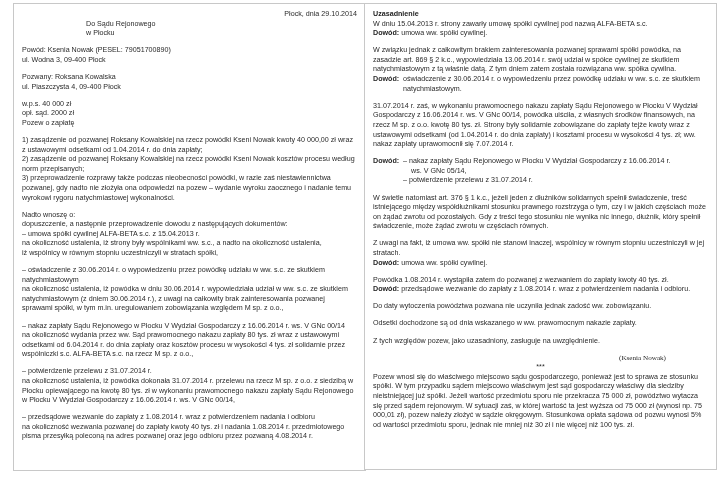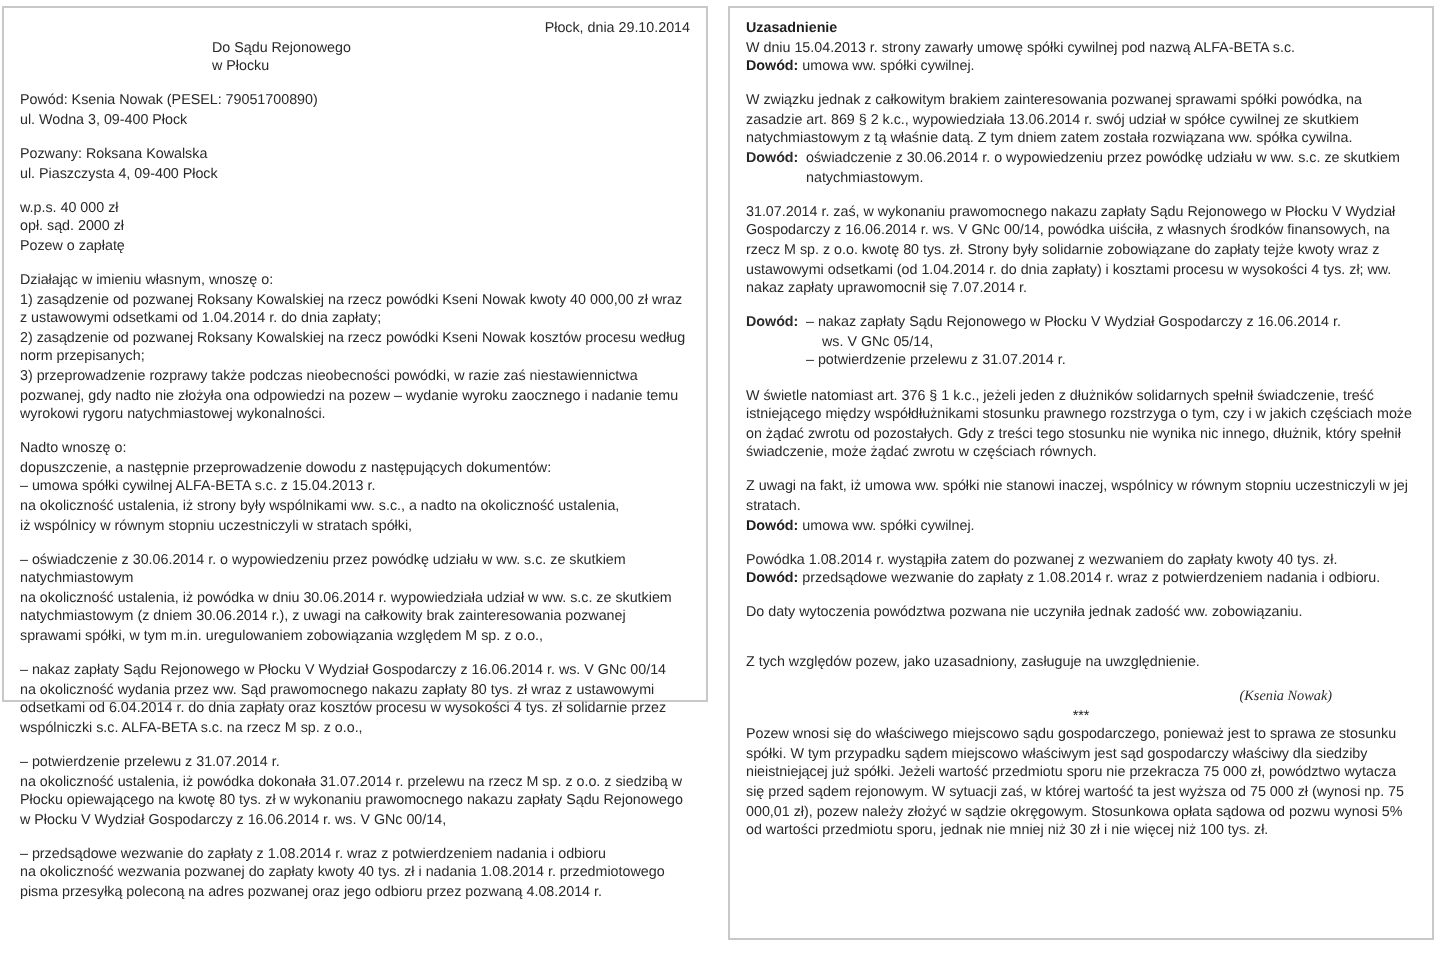--- a/index.html
+++ b/index.html
@@ -1,31 +1,31 @@
 <!DOCTYPE html>
 <html><head>
 <meta charset="utf-8">
 <style>
   html, body { margin:0; padding:0; background:#ffffff; }
   body { width:720px; height:482px; position:relative; overflow:hidden;
          font-family:"Liberation Sans", sans-serif; color:#2a2a2a; }
   .panel { position:absolute; top:3px; border:1px solid #c8c8c8; background:#fff;
            box-sizing:border-box; padding:6px 8px 4px 8px; font-size:7.15px; line-height:9.6px; }
-  #left { left:1px; width:353px; height:348px; }
+  #left { left:13px; width:353px; height:468px; }
   #right { left:364px; width:353px; height:467px; }
   p { margin:0; }
   .gap { height:7.5px; }
   .right-align { text-align:right; }
-  .court { margin-left:96px; }
+  .court { margin-left:64px; }
   b { font-weight:bold; color:#1e1e1e; }
   .dowod-row { display:flex; }
   .dowod-label { width:30px; flex:none; font-weight:bold; }
   .sig-wrap { position:relative; }
   .sig-line { position:absolute; left:188px; top:0; width:124px; border-bottom:1px dotted #555; height:6px; }
-  .sig-name { text-align:right; padding-right:42px; font-family:"Liberation Serif", serif; font-style:italic; }
+  .sig-name { text-align:right; padding-right:42px; font-family:"Liberation Serif", serif; }
   .stars { text-align:center; }
 </style>
 </head>
 <body>
 
 <div class="panel" id="left">
   <p class="right-align">Płock, dnia 29.10.2014</p>
   <div>
     <p class="court">Do Sądu Rejonowego</p>
     <p class="court">w Płocku</p>
@@ -41,21 +41,20 @@
     <p>ul. Piaszczysta 4, 09-400 Płock</p>
   </div>
   <div class="gap"></div>
   <div>
     <p>w.p.s. 40 000 zł</p>
     <p>opł. sąd. 2000 zł</p>
     <p>Pozew o zapłatę</p>
   </div>
   <div class="gap"></div>
   <div>
-    <p>Działając w imieniu własnym, wnoszę o:</p>
     <p>1) zasądzenie od pozwanej Roksany Kowalskiej na rzecz powódki Kseni Nowak kwoty 40 000,00 zł wraz z ustawowymi odsetkami od 1.04.2014 r. do dnia zapłaty;</p>
     <p>2) zasądzenie od pozwanej Roksany Kowalskiej na rzecz powódki Kseni Nowak kosztów procesu według norm przepisanych;</p>
     <p>3) przeprowadzenie rozprawy także podczas nieobecności powódki, w razie zaś niestawiennictwa pozwanej, gdy nadto nie złożyła ona odpowiedzi na pozew – wydanie wyroku zaocznego i nadanie temu wyrokowi rygoru natychmiastowej wykonalności.</p>
   </div>
   <div class="gap"></div>
   <div>
     <p>Nadto wnoszę o:</p>
     <p>dopuszczenie, a następnie przeprowadzenie dowodu z następujących dokumentów:</p>
     <p>– umowa spółki cywilnej ALFA-BETA s.c. z 15.04.2013 r.</p>
     <p>na okoliczność ustalenia, iż strony były wspólnikami ww. s.c., a nadto na okoliczność ustalenia,</p>
@@ -100,19 +99,20 @@
   <p>W świetle natomiast art. 376 § 1 k.c., jeżeli jeden z dłużników solidarnych spełnił świadczenie, treść istniejącego między współdłużnikami stosunku prawnego rozstrzyga o tym, czy i w jakich częściach może on żądać zwrotu od pozostałych. Gdy z treści tego stosunku nie wynika nic innego, dłużnik, który spełnił świadczenie, może żądać zwrotu w częściach równych.</p>
   <div class="gap"></div>
   <p>Z uwagi na fakt, iż umowa ww. spółki nie stanowi inaczej, wspólnicy w równym stopniu uczestniczyli w jej stratach.</p>
   <p><b>Dowód:</b> <span>umowa ww. spółki cywilnej.</span></p>
   <div class="gap"></div>
   <p>Powódka 1.08.2014 r. wystąpiła zatem do pozwanej z wezwaniem do zapłaty kwoty 40 tys. zł.</p>
   <p><b>Dowód:</b> <span>przedsądowe wezwanie do zapłaty z 1.08.2014 r. wraz z potwierdzeniem nadania i odbioru.</span></p>
   <div class="gap"></div>
   <p>Do daty wytoczenia powództwa pozwana nie uczyniła jednak zadość ww. zobowiązaniu.</p>
   <div class="gap"></div>
+  <p>Odsetki dochodzone są od dnia wskazanego w ww. prawomocnym nakazie zapłaty.</p>
   <div class="gap"></div>
   <p>Z tych względów pozew, jako uzasadniony, zasługuje na uwzględnienie.</p>
   <div class="gap"></div>
   <p class="sig-name">(Ksenia Nowak)</p>
   <p class="stars">***</p>
   <p>Pozew wnosi się do właściwego miejscowo sądu gospodarczego, ponieważ jest to sprawa ze stosunku spółki. W tym przypadku sądem miejscowo właściwym jest sąd gospodarczy właściwy dla siedziby nieistniejącej już spółki. Jeżeli wartość przedmiotu sporu nie przekracza 75 000 zł, powództwo wytacza się przed sądem rejonowym. W sytuacji zaś, w której wartość ta jest wyższa od 75 000 zł (wynosi np. 75 000,01 zł), pozew należy złożyć w sądzie okręgowym. Stosunkowa opłata sądowa od pozwu wynosi 5% od wartości przedmiotu sporu, jednak nie mniej niż 30 zł i nie więcej niż 100 tys. zł.</p>
 </div>
 
 </body></html>

